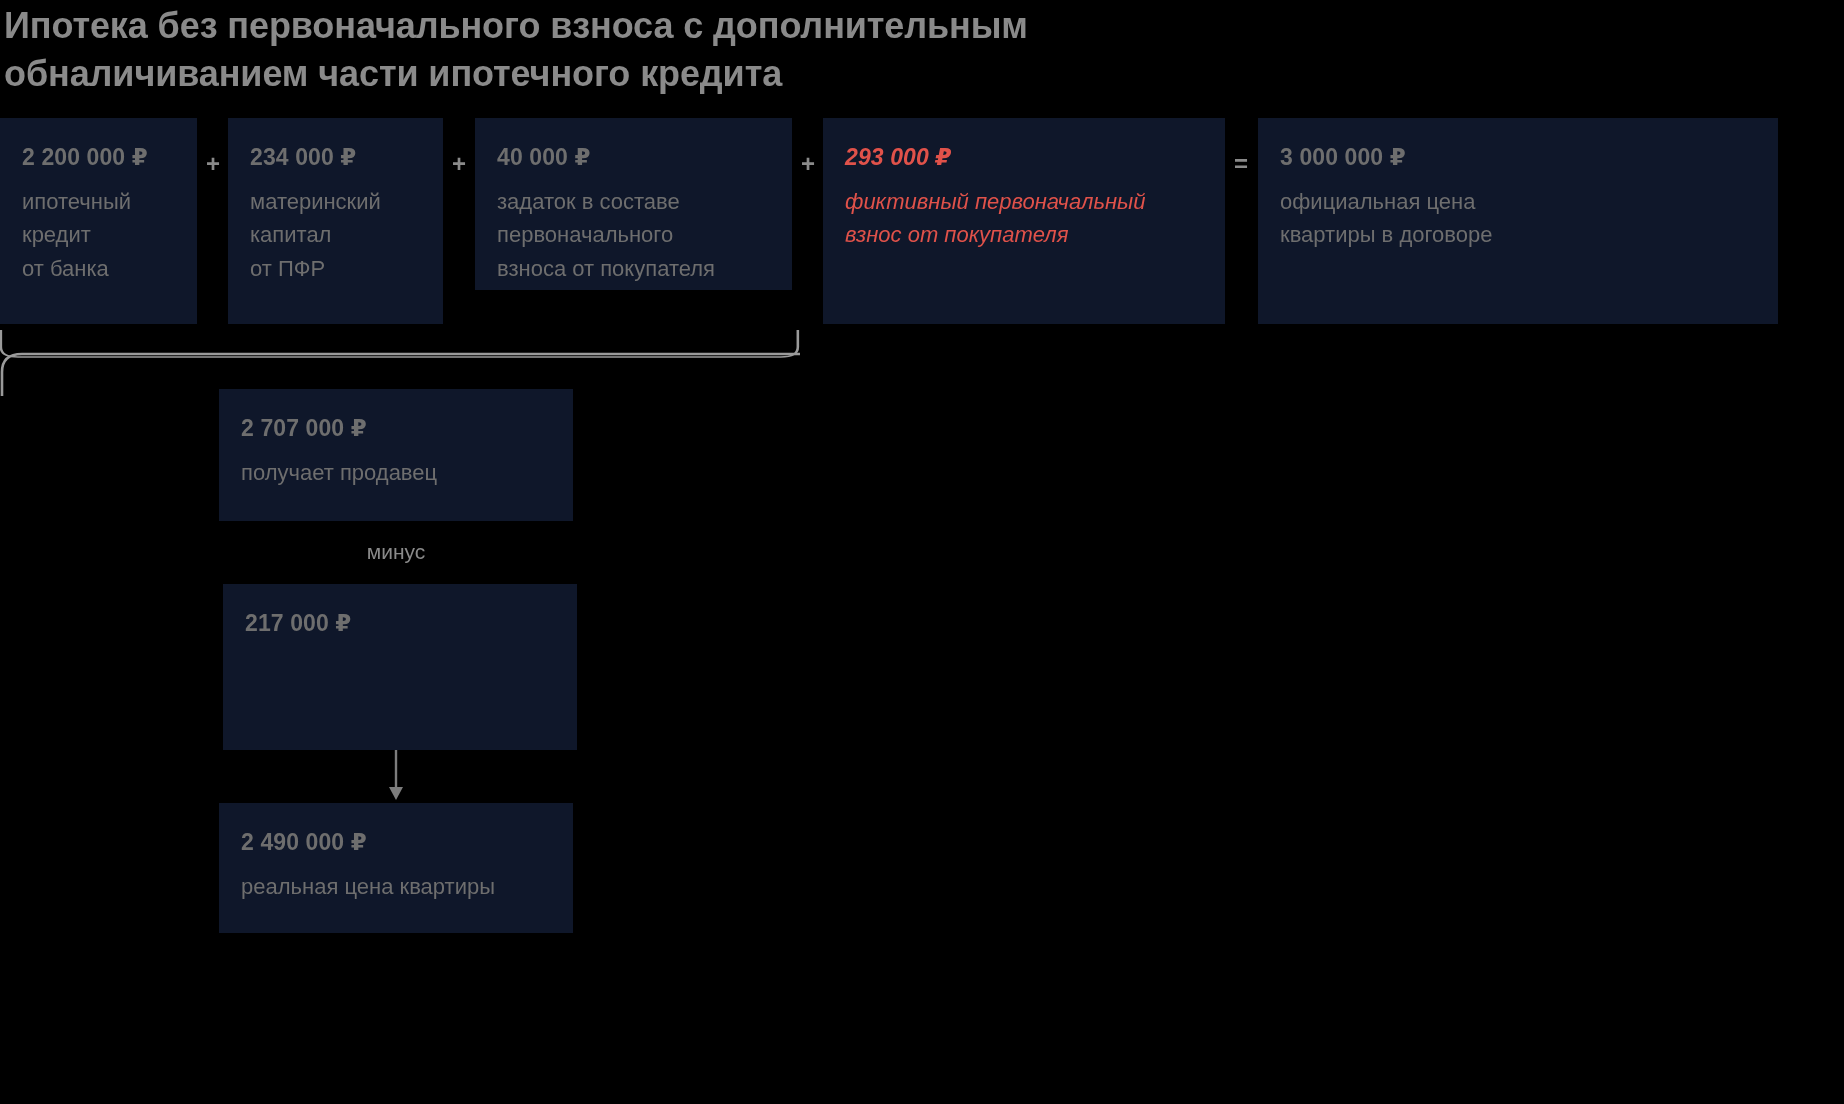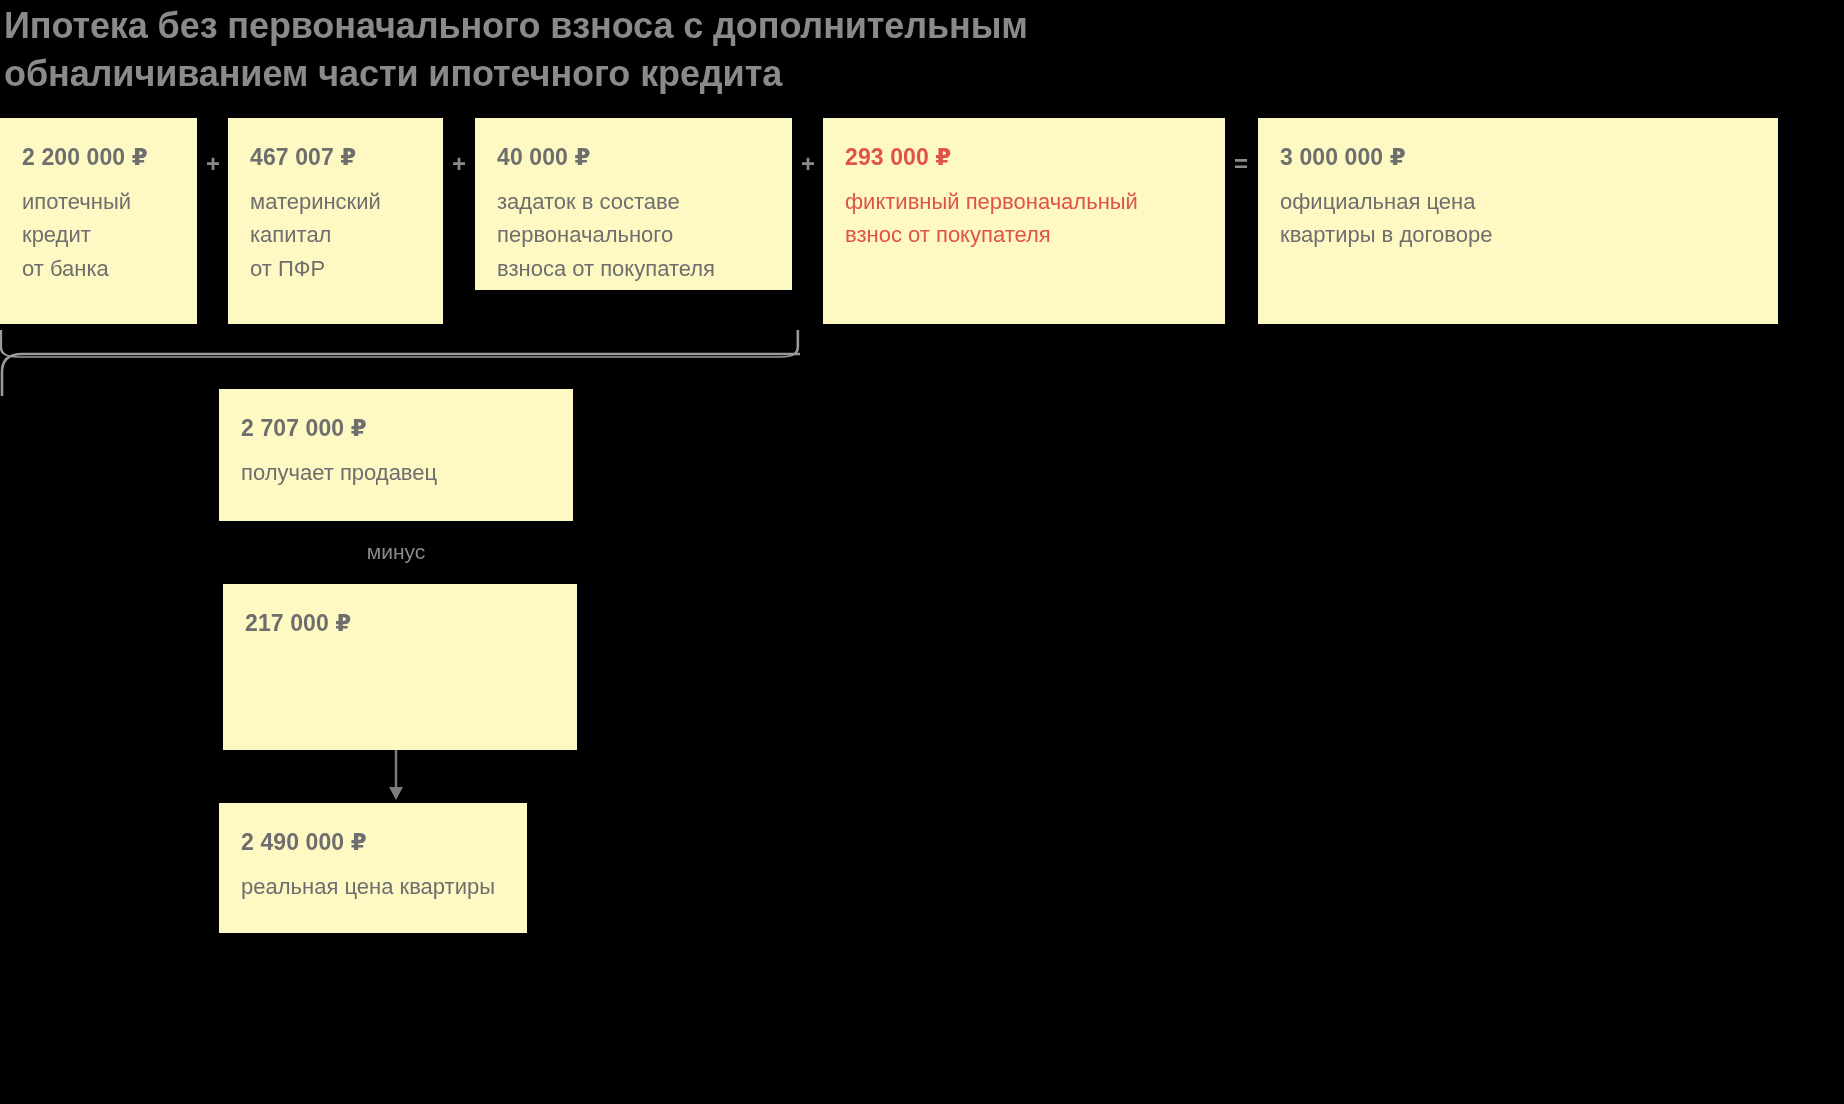--- a/index.html
+++ b/index.html
@@ -26,21 +26,21 @@
     color: #8a8a8a;
     font-size: 36px;
     font-weight: bold;
     line-height: 1.34;
     letter-spacing: -0.1px;
   }
 
   
   .card {
     position: absolute;
-    background: #fef9c3;
+    background: #0f172a;
     box-sizing: border-box;
     padding: 28px 22px 10px 22px;
   }
   .card .amount {
     color: #6e6e6e;
     font-size: 23px;
     font-weight: bold;
     line-height: 1.0;
     letter-spacing: 0.1px;
     white-space: nowrap;
@@ -69,21 +69,21 @@
     width: 34px;
   }
 
   
   #card-mortgage   { left:   0px; top: 118px; width: 197px;  height: 206px; }
   #op-plus-1       { left: 196px; top: 152px; }
   #card-matcapital { left: 228px; top: 118px; width: 215px;  height: 206px; }
   #op-plus-2       { left: 442px; top: 152px; }
   #card-deposit    { left: 475px; top: 118px; width: 317px;  height: 172px; }
   #op-plus-3       { left: 791px; top: 152px; }
-  #card-fictive    { left: 823px; top: 118px; width: 402px;  height: 206px; }
+  #card-fictive    { left: 823px; top: 118px; width: 402px;  height: 206px; font-style: italic; }
   #op-equals       { left:1224px; top: 152px; }
   #card-official   { left:1258px; top: 118px; width: 520px;  height: 206px; }
 
   
   .brace {
     position: absolute;
     left: 0px;
     top: 330px;
     width: 800px;
     height: 66px;
@@ -106,36 +106,36 @@
 
   .arrow-down {
     position: absolute;
     left: 219px;
     top: 750px;
     width: 354px;
     height: 52px;
     pointer-events: none;
   }
 
-  #card-real-price    { left: 219px; top: 803px; width: 308px; height: 130px; }
+  #card-real-price    { left: 219px; top: 803px; width: 354px; height: 130px; }
 </style>
 </head>
 <body>
 
 <div class="title">Ипотека без первоначального взноса с дополнительным обналичиванием части ипотечного кредита</div>
 
 <div class="card" id="card-mortgage">
   <div class="amount">2 200 000 ₽</div>
   <div class="desc">ипотечный<br>кредит<br>от банка</div>
 </div>
 
 <div class="op" id="op-plus-1">+</div>
 
 <div class="card" id="card-matcapital">
-  <div class="amount">467 007 ₽</div>
+  <div class="amount">234 000 ₽</div>
   <div class="desc">материнский<br>капитал<br>от ПФР</div>
 </div>
 
 <div class="op" id="op-plus-2">+</div>
 
 <div class="card" id="card-deposit">
   <div class="amount">40 000 ₽</div>
   <div class="desc">задаток в составе<br>первоначального<br>взноса от покупателя</div>
 </div>
 

